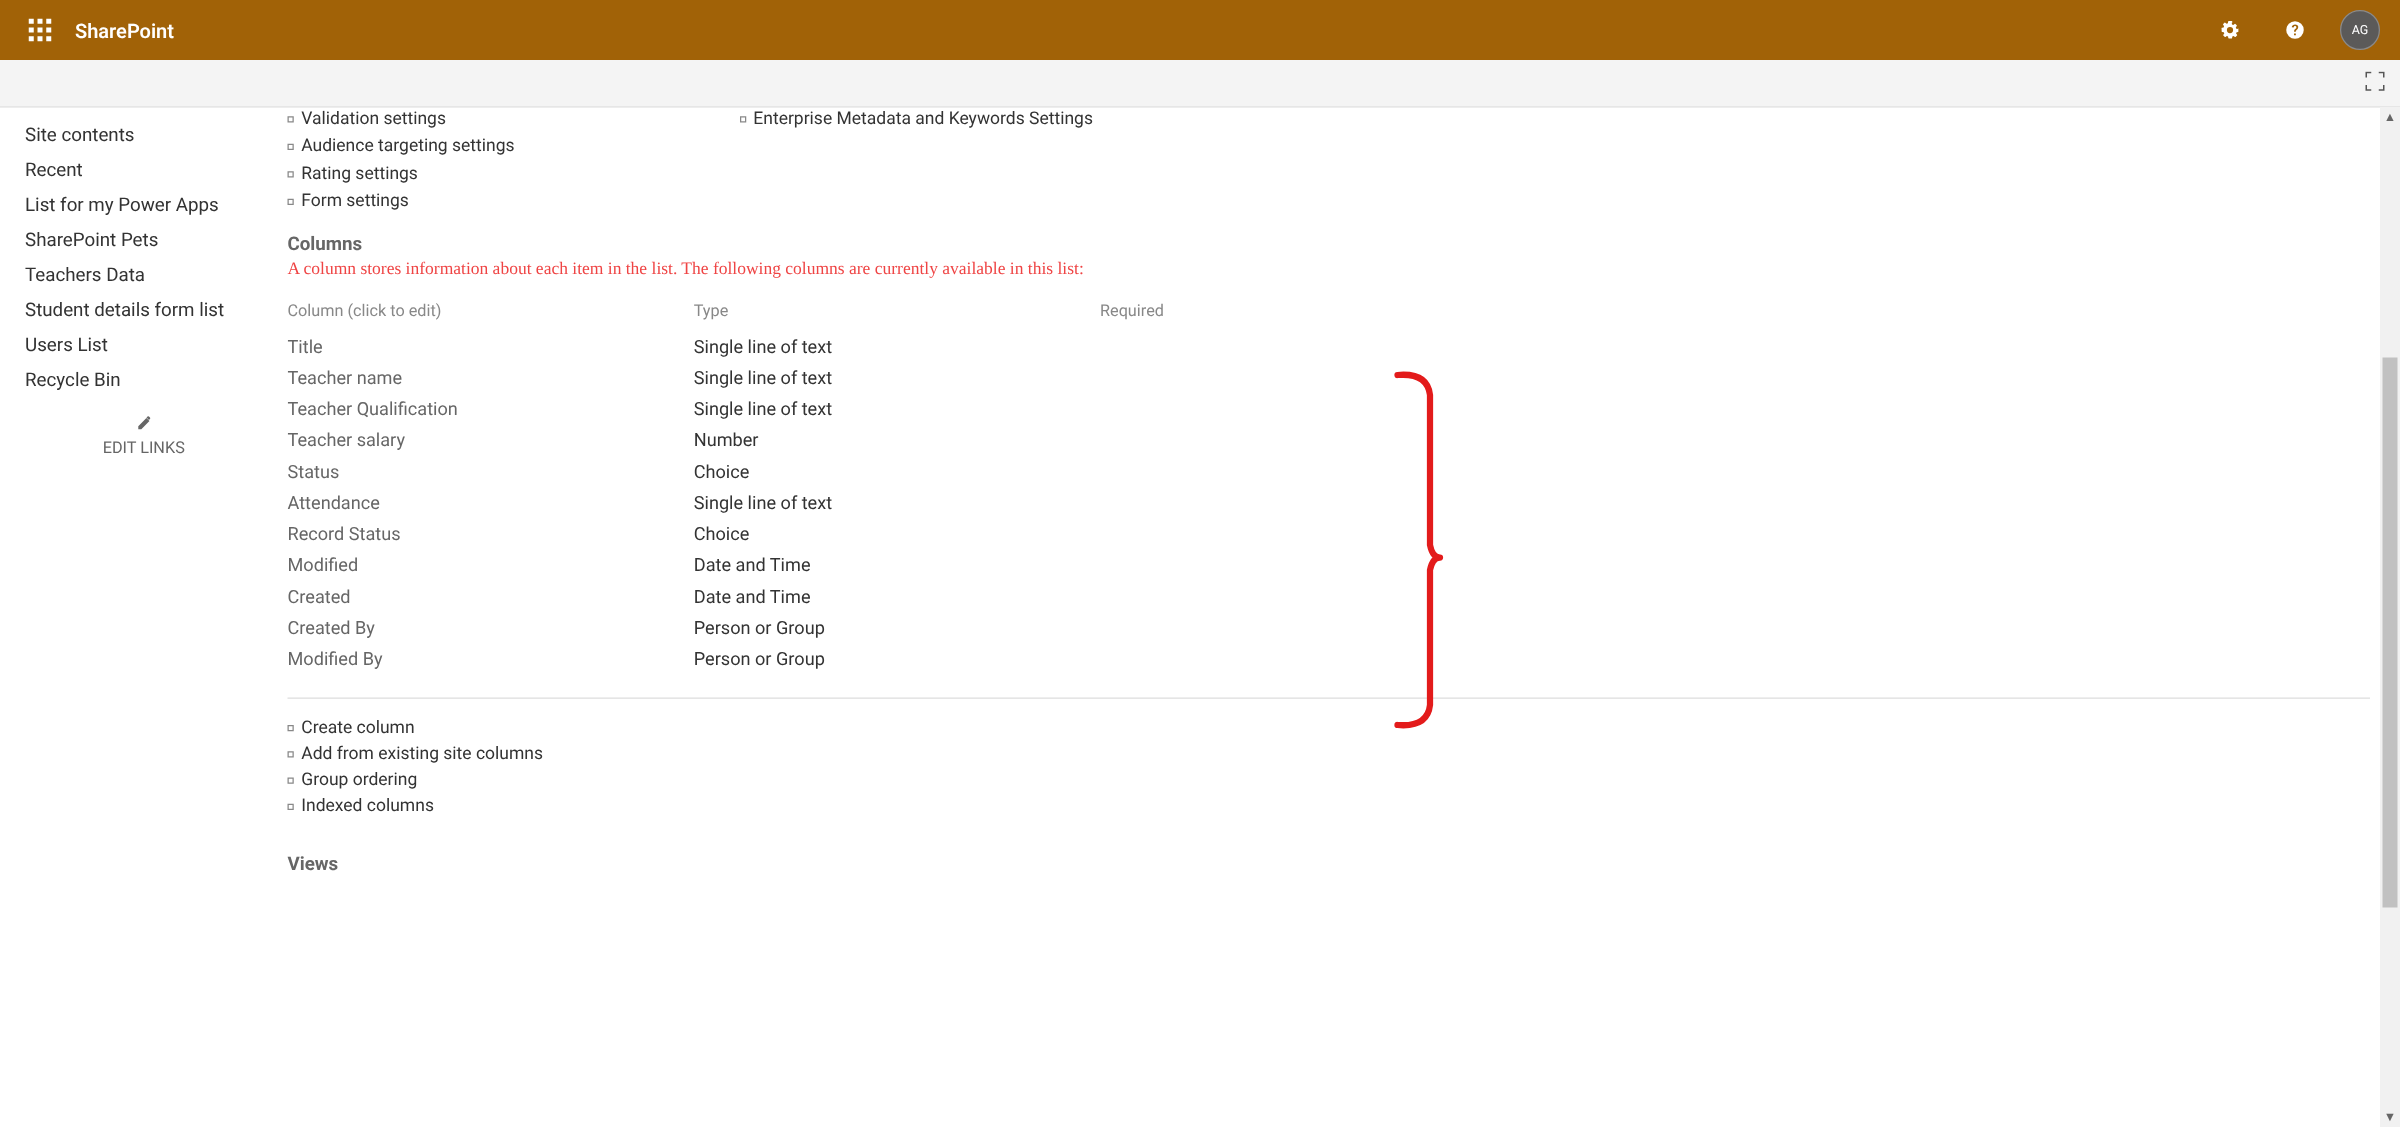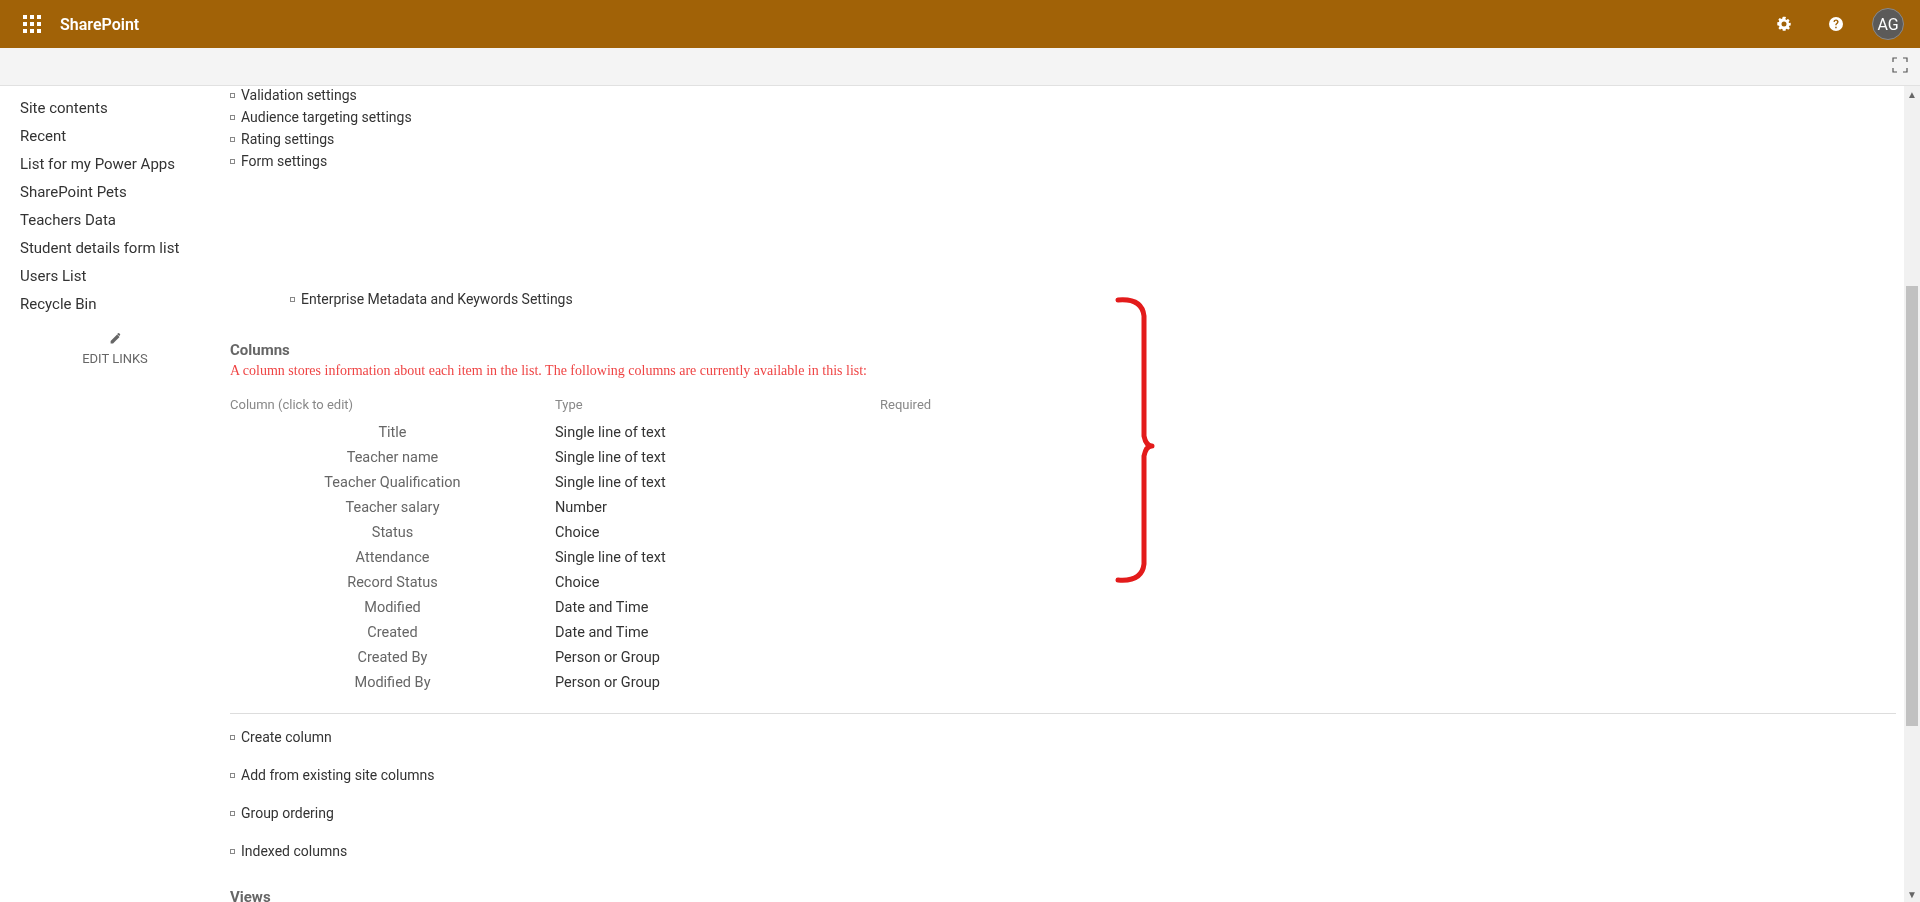--- a/index.html
+++ b/index.html
@@ -38,21 +38,21 @@
   .suite-icon-btn {
     width: 48px; height: 48px;
     display: flex; align-items: center; justify-content: center;
     cursor: pointer;
     color: #fff;
   }
   .avatar {
     width: 32px; height: 32px; border-radius: 50%;
     background: #5b5a59;
     display: flex; align-items: center; justify-content: center;
-    font-size: 16px; font-weight: 400;
+    font-size: 10px; font-weight: 400;
     border: 1px solid #8a8a8a;
     cursor: pointer;
     margin: 0 8px;
   }
   
   .ribbon {
     height: 38px;
     background: #f4f4f4;
     border-bottom: 1px solid #e1e1e1;
     display: flex;
@@ -89,22 +89,21 @@
     flex-direction: column;
   }
   .content {
     flex: 1;
     padding: 0 24px 40px 20px;
     position: relative;
   }
   .settings-links {
     display: flex;
     gap: 120px;
-    margin-bottom: 33px;
-    flex-direction: column;
+    margin-bottom: 16px;
   }
   .settings-col { display: flex; flex-direction: column; gap: 4px; }
   .bullet-link {
     display: flex; align-items: center; gap: 6px;
     color: #333; font-size: 14px;
     cursor: pointer;
     padding: 1px 0;
   }
   .bullet-link .sq { width: 5px; height: 5px; border: 1px solid #888; display: inline-block; }
   .section-heading {
@@ -123,29 +122,29 @@
     font-weight: 400;
     color: #888;
     font-size: 13px;
     padding: 4px 0 8px 0;
   }
   table.columns-table td {
     padding: 4px 0;
     font-size: 14.5px;
     vertical-align: middle;
   }
-  table.columns-table td.col-name { color: #666; width: 325px; text-align: center; }
+  table.columns-table td.col-name { color: #666; width: 325px; }
   table.columns-table td.col-name a { color: #666; cursor: pointer; }
   table.columns-table td.col-type { color: #333; width: 325px; }
   table.columns-table td.col-req { color: #333; }
   .col-actions {
     margin-top: 18px;
     padding-top: 14px;
     border-top: 1px solid #ddd;
-    display: flex; flex-direction: column; gap: 20px;
+    display: flex; flex-direction: column; gap: 3px;
   }
   .annotation {
     position: absolute;
     left: 902px;
     top: 210px;
     pointer-events: none;
   }
   .scrollbar-fake {
     position: fixed;
     right: 0; top: 86px; bottom: 0;

